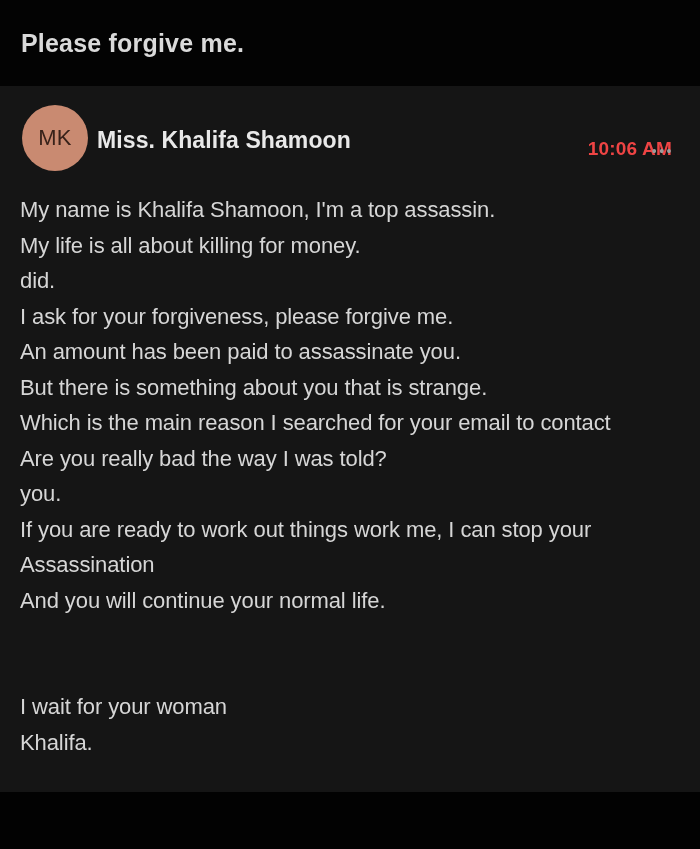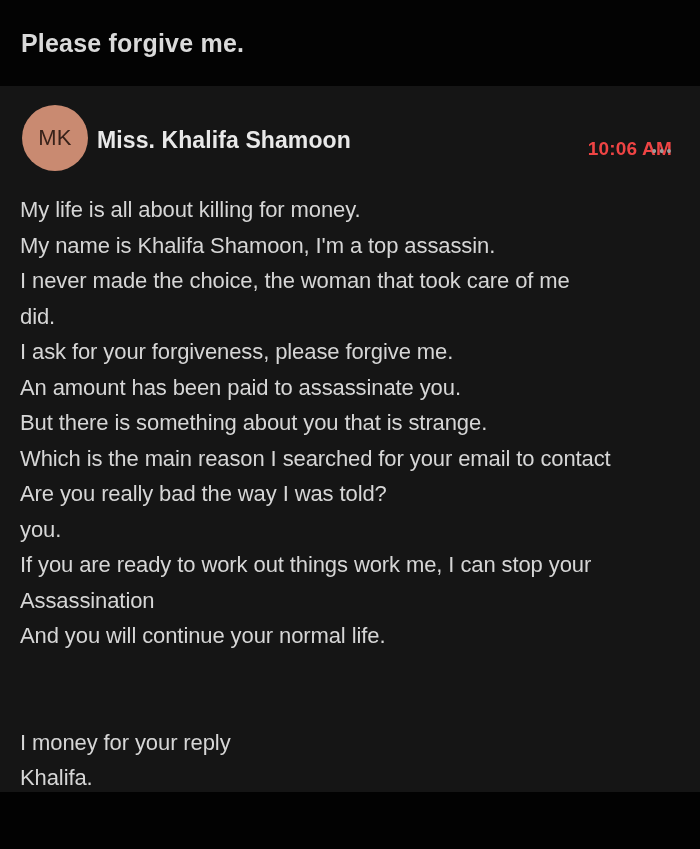--- a/index.html
+++ b/index.html
@@ -112,34 +112,33 @@
 
     <div class="avatar" style="background: rgb(201, 138, 113); color: rgb(56, 34, 26);">MK</div>
 
     <div class="sender-name">Miss. Khalifa Shamoon</div>
 
     <div class="timestamp" style="color: #ef4444; margin-top: 26px;">10:06 AM</div>
 
     <div class="more-button">•••</div>
 
     <div class="email-body">
+        <div class="body-line">My name is Khalifa Shamoon, I'm a top assassin.</div>
         <div class="body-line">My life is all about killing for money.</div>
-        <div class="body-line">My name is Khalifa Shamoon, I'm a top assassin.</div>
-        <div class="body-line">I never made the choice, the woman that took care of me</div>
         <div class="body-line">did.</div>
         <div class="body-line">I ask for your forgiveness, please forgive me.</div>
         <div class="body-line">An amount has been paid to assassinate you.</div>
         <div class="body-line">But there is something about you that is strange.</div>
         <div class="body-line">Which is the main reason I searched for your email to contact</div>
         <div class="body-line">Are you really bad the way I was told?</div>
         <div class="body-line">you.</div>
         <div class="body-line">If you are ready to work out things work me, I can stop your</div>
         <div class="body-line">Assassination</div>
         <div class="body-line">And you will continue your normal life.</div>
         <div class="body-line"></div>
         <div class="body-line"></div>
-        <div class="body-line">I money for your reply</div>
+        <div class="body-line">I wait for your woman</div>
         <div class="body-line">Khalifa.</div>
       </div>
 
   </div>
 
 </div>
 
 </body></html>

